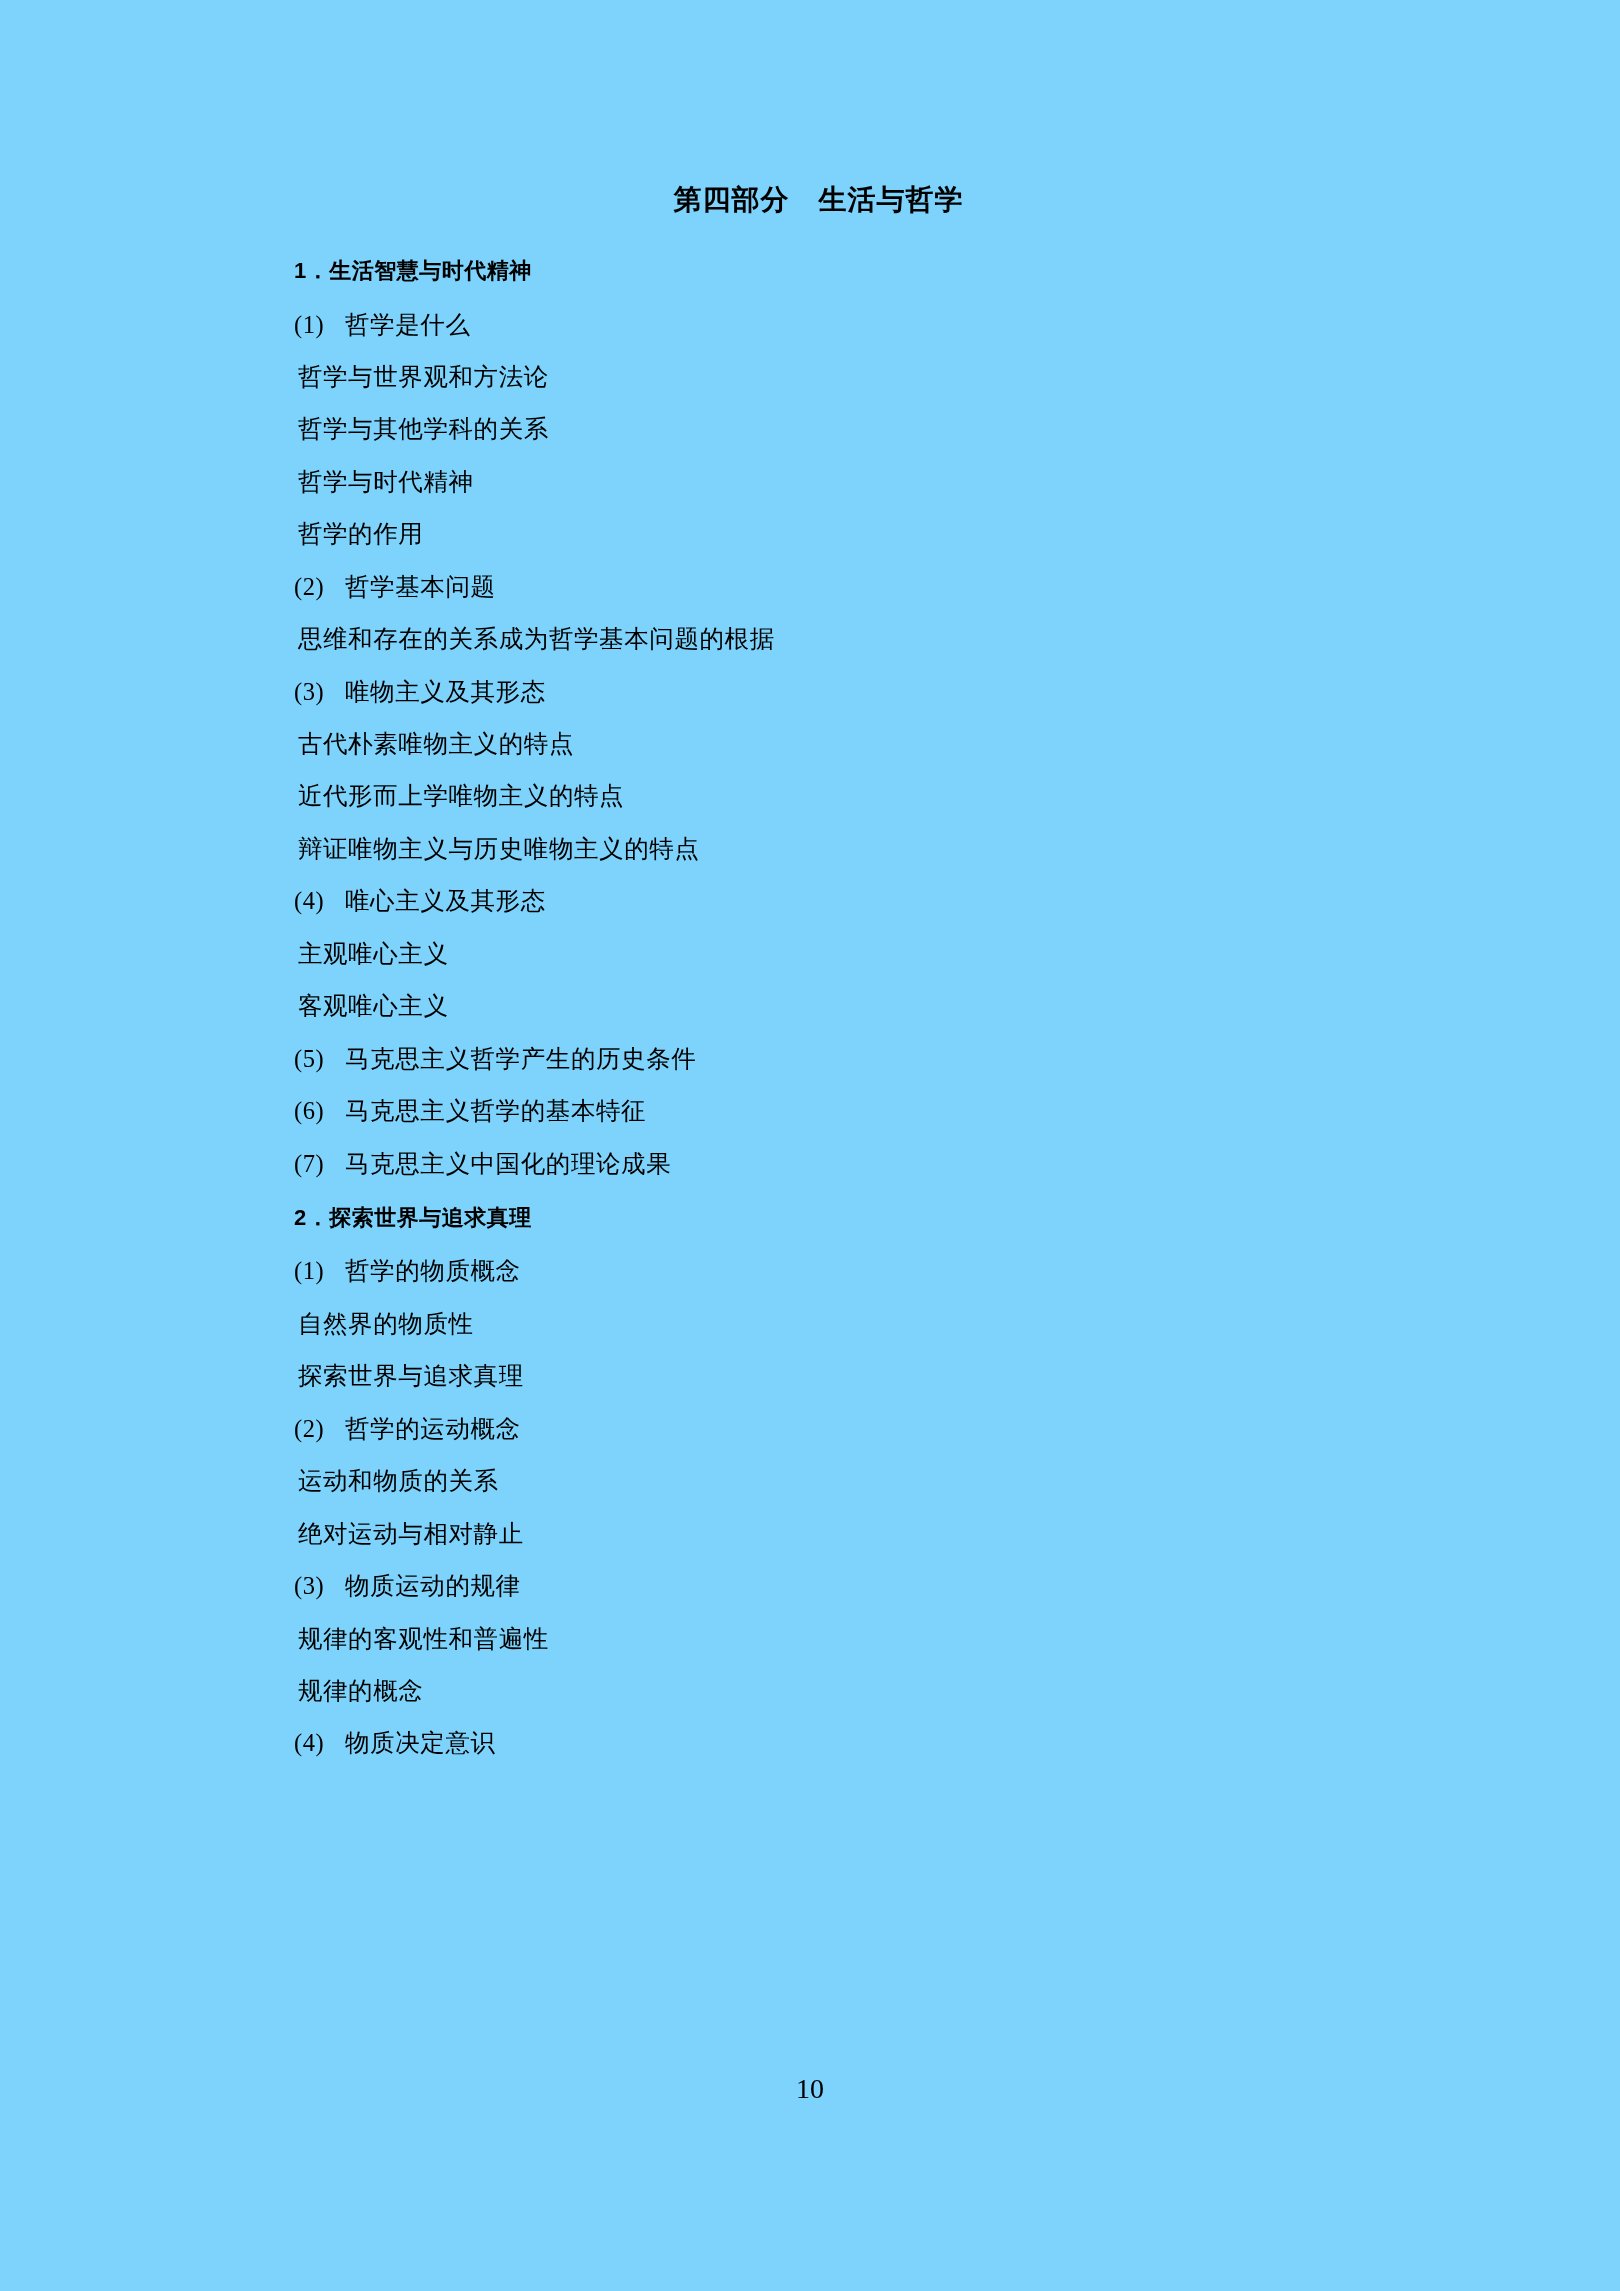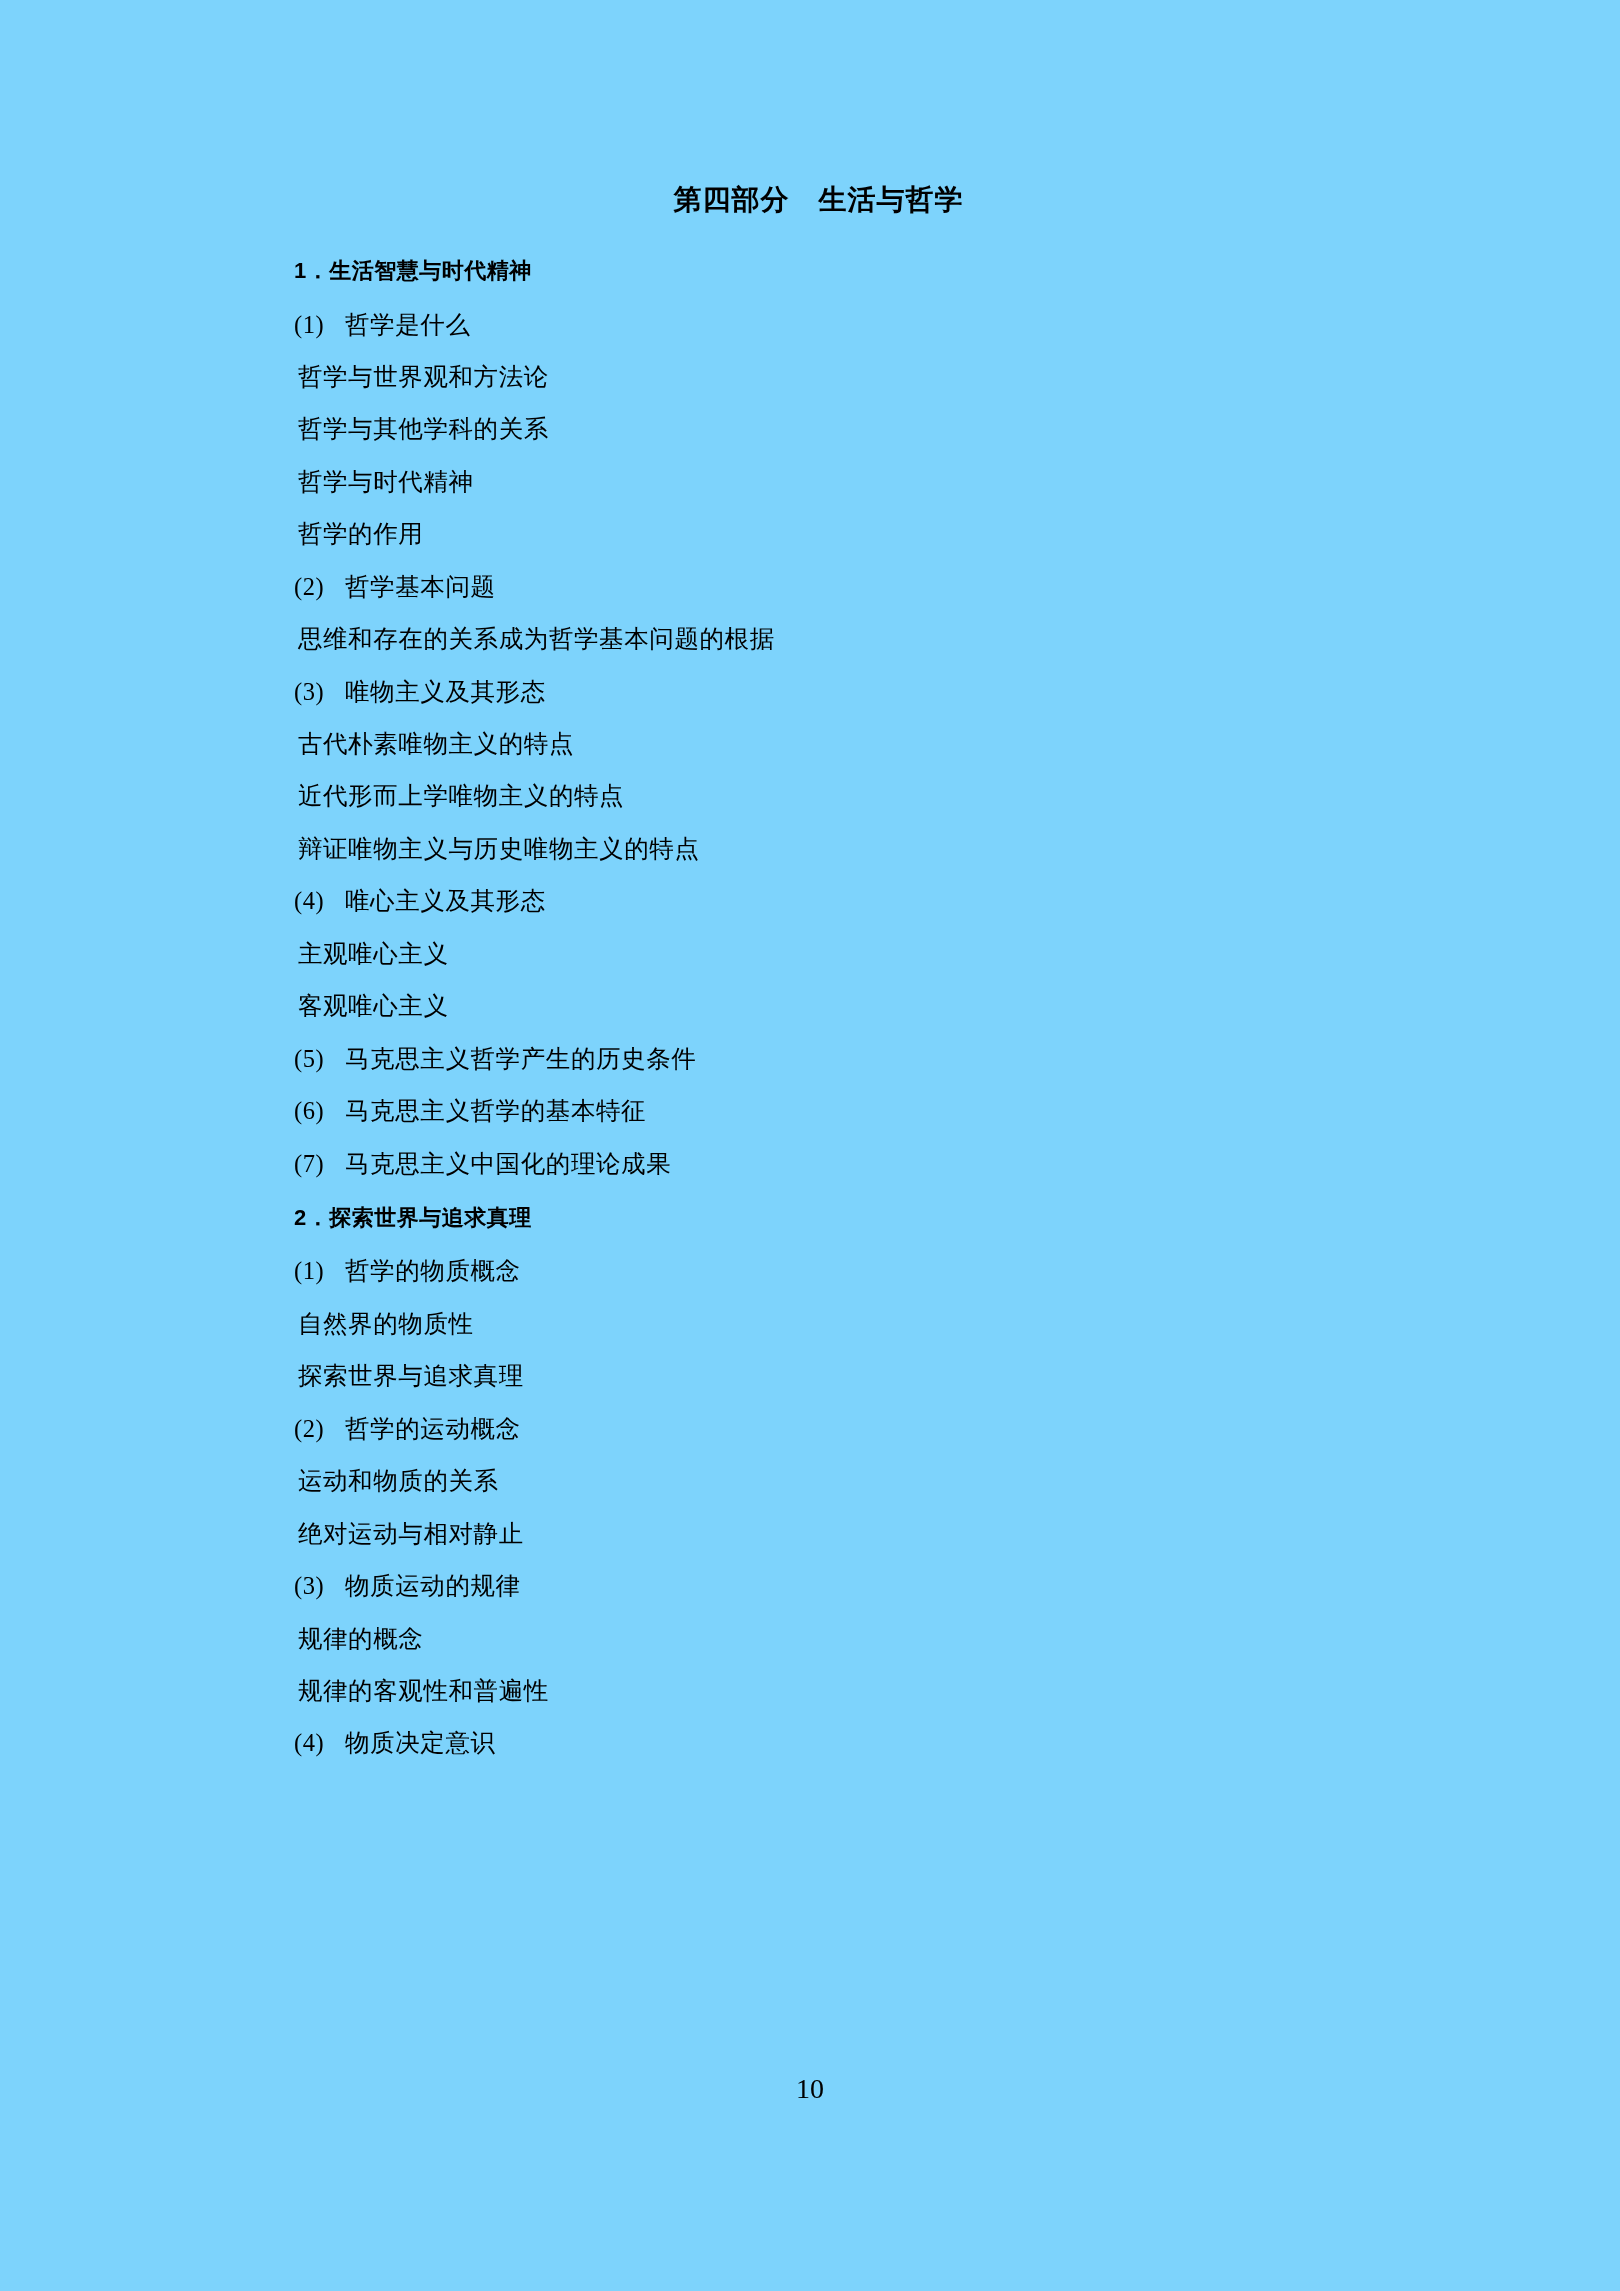--- a/index.html
+++ b/index.html
@@ -144,24 +144,24 @@
     <div class="item plain">
       <span>运动和物质的关系</span>
     </div>
     <div class="item plain">
       <span>绝对运动与相对静止</span>
     </div>
     <div class="item numbered">
       <span class="num">(3)</span><span>物质运动的规律</span>
     </div>
     <div class="item plain">
-      <span>规律的概念</span>
+      <span>规律的客观性和普遍性</span>
     </div>
     <div class="item plain">
-      <span>规律的客观性和普遍性</span>
+      <span>规律的概念</span>
     </div>
     <div class="item numbered">
       <span class="num">(4)</span><span>物质决定意识</span>
     </div>
 
   </div>
 
   <div class="page-number">10</div>
 </div>
 

